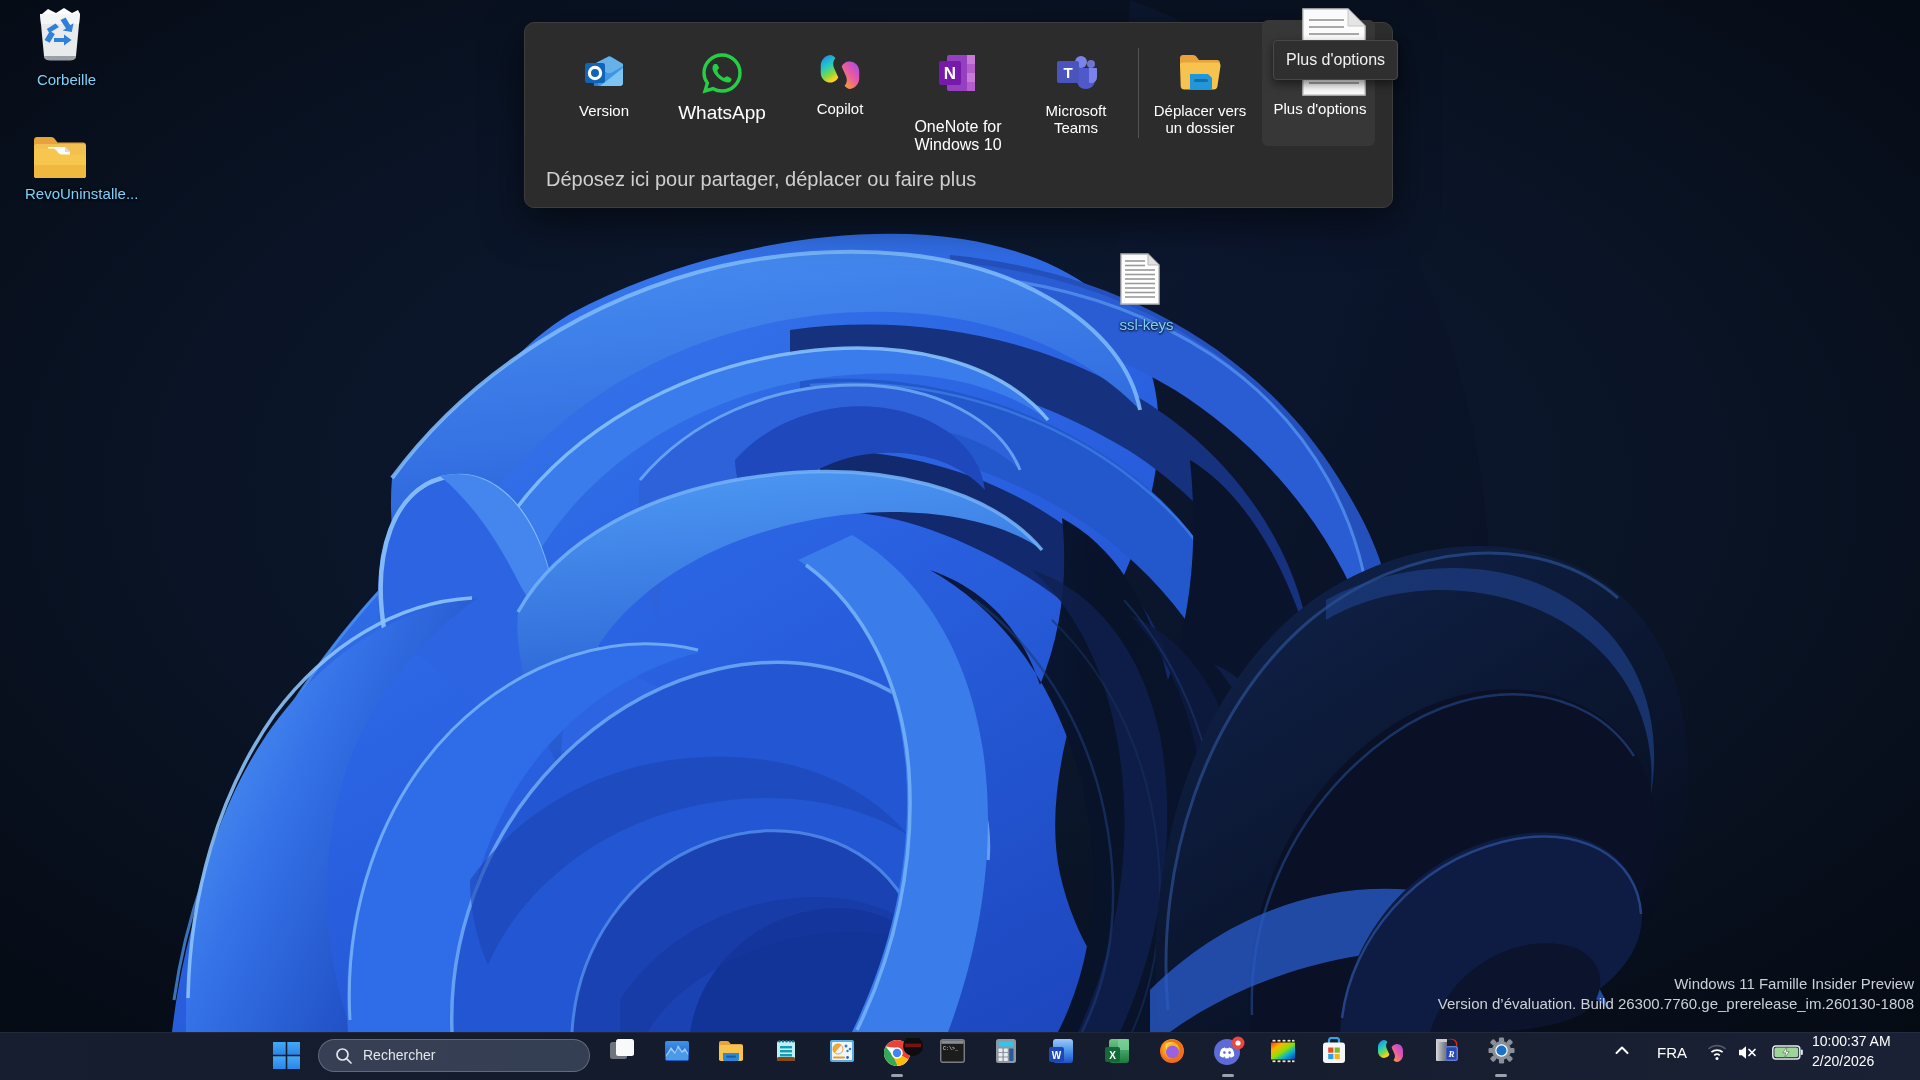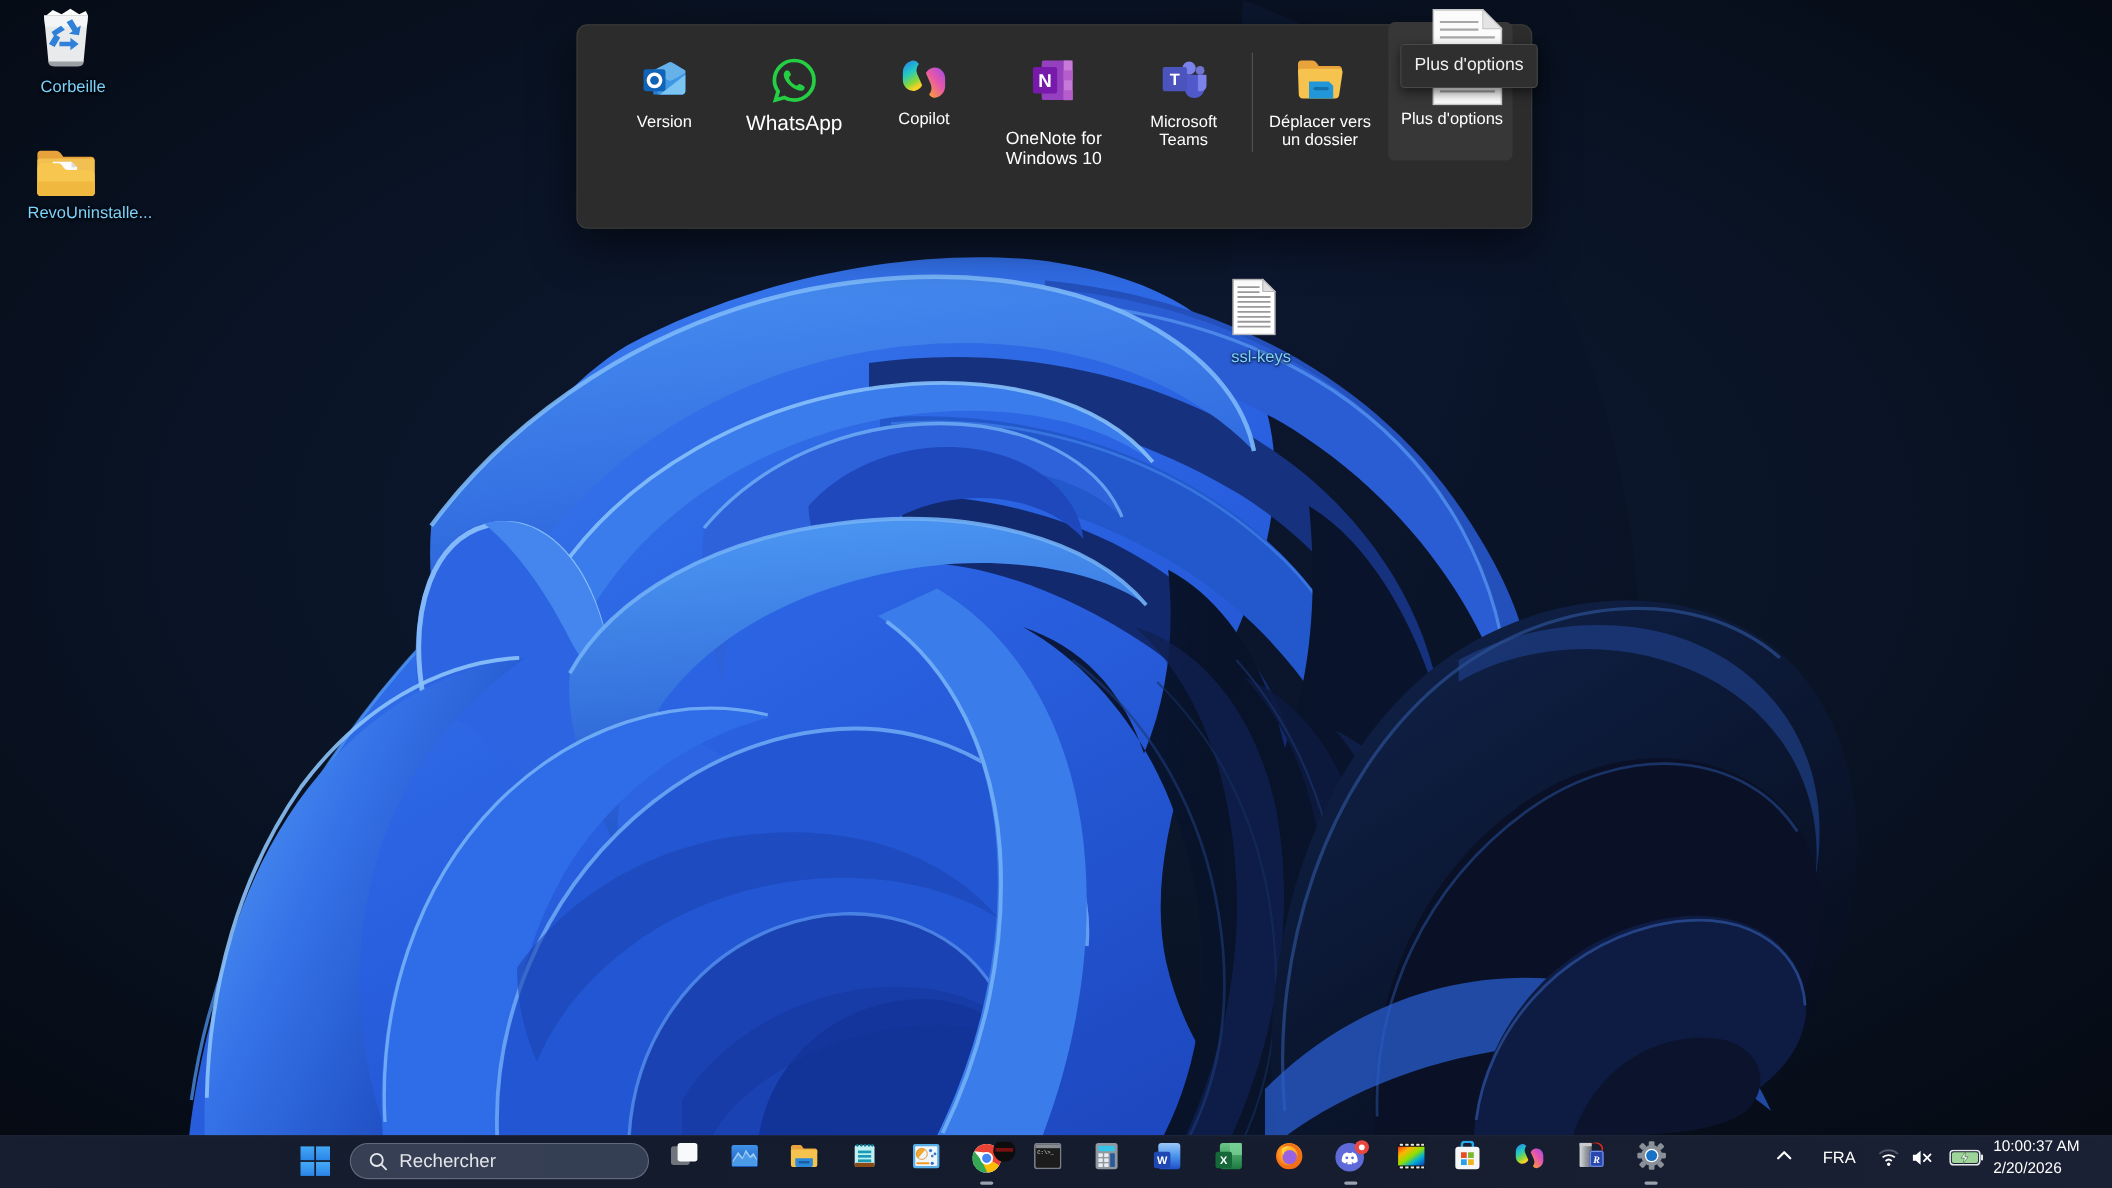--- a/index.html
+++ b/index.html
@@ -166,20 +166,24 @@
       <line x1="5" y1="26" x2="35" y2="26"></line>
       <line x1="5" y1="30.5" x2="35" y2="30.5"></line>
       <line x1="5" y1="35" x2="35" y2="35"></line>
       <line x1="5" y1="39.5" x2="35" y2="39.5"></line>
       <line x1="5" y1="44" x2="35" y2="44"></line>
     </g>
   </svg>
   <div class="iconlabel" style="margin-top:11px">ssl-keys</div>
 </div>
 
+<div class="abs" style="right:6px;bottom:66px;text-align:right;color:#ccd0d6;font-size:15px;line-height:20px">
+  Windows 11 Famille Insider Preview<br>
+  Version d’évaluation. Build 26300.7760.ge_prerelease_im.260130-1808
+</div>
 
 <div class="abs" style="left:524px;top:22px;width:869px;height:186px;background:#2c2c2c;border:1px solid #3d3d3d;border-radius:10px;box-shadow:0 14px 40px rgba(0,0,0,.55)"></div>
 
 <div class="abs" style="left:524px;top:22px;width:869px;height:186px;color:#fff">
 
   <div class="abs" style="left:32px;top:30px;width:96px;text-align:center">
     <svg width="42" height="42" viewBox="0 0 42 42" style="display:block;margin:0 auto">
       <path d="M9 13 L25 5 C26.5 4.3 28 4.6 29.5 5.6 L40 12 L40 31 C40 32.6 38.6 34 37 34 L11 34 Z" fill="#2a7cd4"></path>
       <path d="M9 13 L24 21 C25.5 21.8 27 21.8 28.5 21 L40 14.5 L40 12 L28 5 C26.8 4.4 25.8 4.4 24.6 5 Z" fill="#66b2e8"></path>
       <path d="M40 14.5 L28.5 21 C27 21.8 25.5 21.8 24 21 L15 16.2 L15 34 L37 34 C38.6 34 40 32.6 40 31 Z" fill="#3f96e4"></path>
@@ -271,39 +275,40 @@
         <line x1="7" y1="61" x2="57" y2="61"></line>
         <line x1="7" y1="68" x2="57" y2="68"></line>
         <line x1="7" y1="75" x2="57" y2="75"></line>
       </g>
     </svg>
   </div>
   <div class="abs" style="left:746px;top:78px;width:100px;text-align:center;font-size:15px">Plus d'options</div>
 
   <div class="abs" style="left:749px;top:18px;height:40px;background:#2f2f2f;border:1px solid #484848;border-radius:4px;box-shadow:0 4px 10px rgba(0,0,0,.5);padding:0 12px;line-height:38px;font-size:16px;color:#f0f0f0;white-space:nowrap">Plus d'options</div>
 
+  <div class="abs" style="left:22px;top:146px;font-size:20px;color:#cfcfcf">Déposez ici pour partager, déplacer ou faire plus</div>
 </div>
 
 <div class="abs" style="left:0;top:1032px;width:1920px;height:48px;background:linear-gradient(90deg,#171e30 0%,#141b2c 30%,#151c2e 55%,#1a2134 100%);border-top:1px solid rgba(255,255,255,0.05)"></div>
 <div class="abs" id="taskbar" style="left:0;top:1032px;width:1920px;height:48px">
 
   <svg class="abs" style="left:273px;top:10px" width="27" height="27" viewBox="0 0 27 27">
     <defs>
           <linearGradient id="winb" x1="0" y1="0" x2="0" y2="1">
             <stop offset="0" stop-color="#45a9f5"></stop>
             <stop offset="1" stop-color="#2a85e8"></stop>
           </linearGradient>
         </defs>
     <rect x="0" y="0" width="12.7" height="12.7" fill="url(#winb)"></rect>
     <rect x="14.3" y="0" width="12.7" height="12.7" fill="url(#winb)"></rect>
     <rect x="0" y="14.3" width="12.7" height="12.7" fill="url(#winb)"></rect>
     <rect x="14.3" y="14.3" width="12.7" height="12.7" fill="url(#winb)"></rect>
   </svg>
 
-  <div class="abs" style="left:318px;top:7px;width:272px;height:33px;background:rgba(74,86,108,0.62);border:1px solid rgba(150,160,178,0.45);border-radius:17px;color:#e4e6ea;font-size:17px;line-height:31px;padding-left:44px">Rechercher
+  <div class="abs" style="left:318px;top:7px;width:272px;height:33px;background:rgba(74,86,108,0.62);border:1px solid rgba(150,160,178,0.45);border-radius:17px;color:#e4e6ea;font-size:14px;line-height:31px;padding-left:44px">Rechercher
     <svg class="abs" style="left:16px;top:7px" width="18" height="18" viewBox="0 0 18 18">
       <circle cx="7.5" cy="7.5" r="5.5" fill="none" stroke="#e4e6ea" stroke-width="1.7"></circle>
       <line x1="11.8" y1="11.8" x2="16" y2="16" stroke="#e4e6ea" stroke-width="1.7" stroke-linecap="round"></line>
     </svg>
   </div>
 
   <svg class="abs" style="left:609px;top:6px" width="26" height="26" viewBox="0 0 26 26">
     <rect x="1" y="4" width="17" height="17" rx="2.5" fill="#70757d"></rect>
     <rect x="7" y="1" width="18" height="17" rx="2.5" fill="#f8f9fa"></rect>
   </svg>

